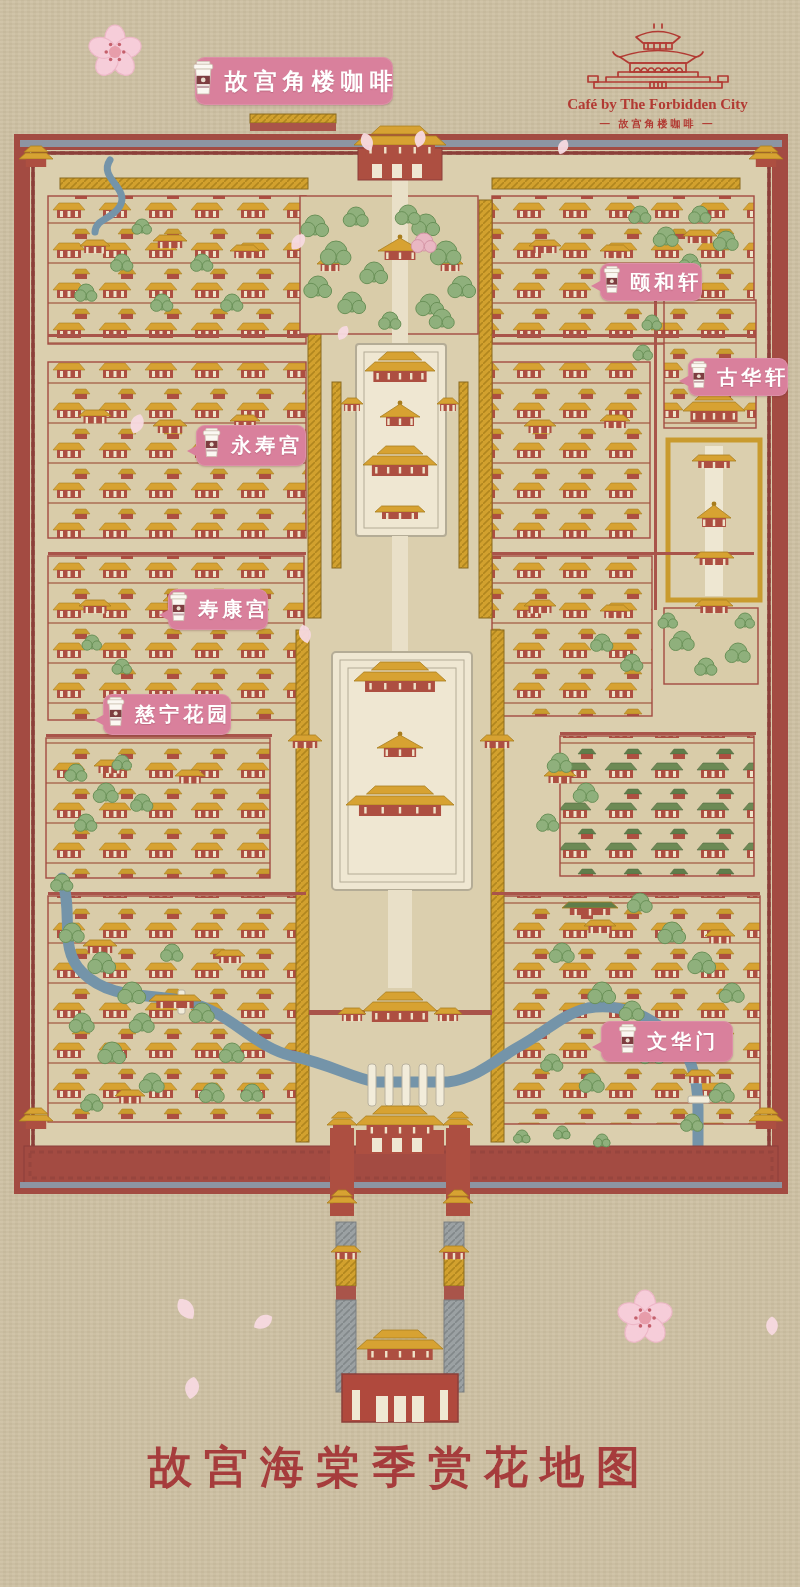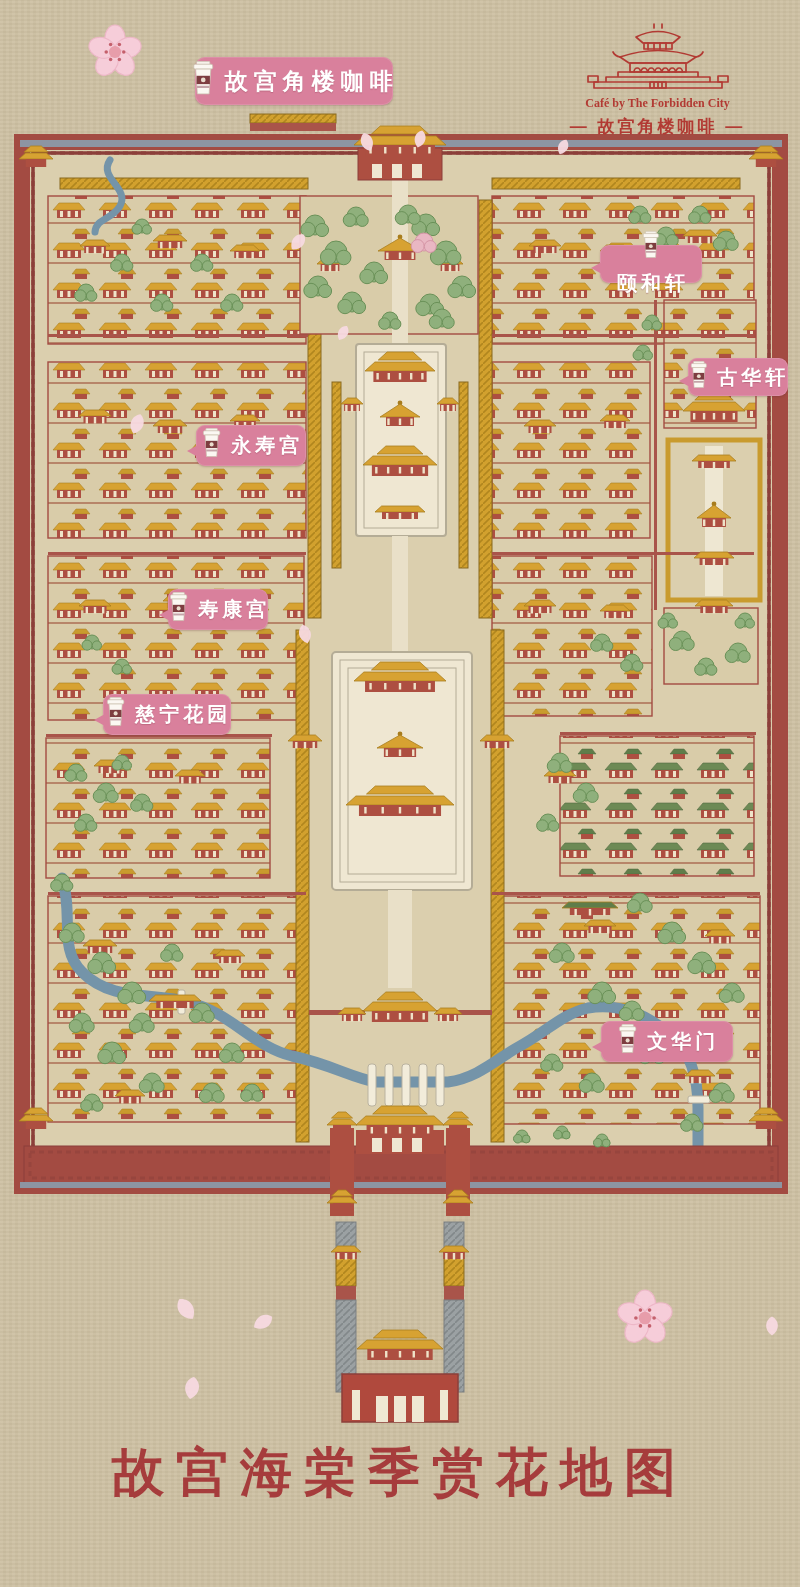--- a/index.html
+++ b/index.html
@@ -13,25 +13,25 @@
     background:#d9809c;border-radius:9px;color:#fff;font-weight:bold;
     box-shadow:0 1px 2px rgba(90,40,50,.25), inset 0 0 0 1px rgba(255,255,255,.12);
     font-size:20px;letter-spacing:4px;z-index:5;}
   .pill .txt{white-space:nowrap;text-shadow:0 1px 1px rgba(150,70,90,.4);transform:translateX(2px);}
   .pill.tailed::before{content:"";position:absolute;left:-9px;bottom:9px;width:0;height:0;
     border-top:6px solid transparent;border-bottom:6px solid transparent;border-right:11px solid #d9809c;}
   .pill .cup{flex:0 0 auto;display:block;}
   .banner-pill{font-size:23px;letter-spacing:6px;border-radius:10px;}
   .logo{position:absolute;left:540px;top:22px;width:235px;text-align:center;z-index:5;}
   .logo-en{color:#b23a33;font-family:"Liberation Serif","DejaVu Serif",serif;
-    font-weight:bold;font-size:12px;margin-top:2px;}
-  .logo-zh{color:#b23a33;font-weight:bold;font-size:17px;letter-spacing:3px;margin-top:4px;}
+    font-weight:bold;font-size:15px;margin-top:2px;}
+  .logo-zh{color:#b23a33;font-weight:bold;font-size:10px;letter-spacing:3px;margin-top:4px;}
   .map-title{position:absolute;left:0;top:1438px;width:800px;text-align:center;margin:0;
     color:#a63c3c;font-family:"Liberation Serif","DejaVu Serif",serif;
-    font-size:52px;font-weight:bold;letter-spacing:12px;z-index:5;}
+    font-size:44px;font-weight:bold;letter-spacing:12px;z-index:5;}
 </style>
 </head>
 <body>
 
 <div class="stage">
   <svg id="map-art" width="800" height="1587" viewBox="0 0 800 1587">
       <defs>
 <pattern id="bpat" width="46" height="40" patternUnits="userSpaceOnUse">
   <rect width="46" height="40" fill="#d9cca9"></rect>
   <polygon points="7,10 39,10 33,3 13,3" fill="#d7a232" stroke="#a87d1e" stroke-width="0.6"></polygon>
@@ -943,21 +943,21 @@
         <path d="M60,50 h80 v5 h-80 z M48,55 h104 v5 h-104 z M36,60 h128 v6 h-128 z"></path>
         <path d="M92,60 h16 v6 h-16 z M96,60 v6 M100,60 v6 M104,60 v6"></path>
         <path d="M30,54 h10 v6 h-10 z M160,54 h10 v6 h-10 z"></path>
       </g>
     </svg>
     <div class="logo-en">Café by The Forbidden City</div>
     <div class="logo-zh">— 故宫角楼咖啡 —</div>
   </div>
 
   <h1 class="map-title">故宫海棠季赏花地图</h1>
-<div class="pill tailed" style="left: 600px; top: 245px; width: 102px; height: 38px; flex-direction: column;">
+<div class="pill tailed" style="left: 600px; top: 263px; width: 102px; height: 38px;">
     <span class="cup"><svg width="19.699199999999998" height="27.36" viewBox="0 0 22 30">
   <rect x="5" y="0" width="12" height="3" rx="1" fill="#f6f2ea" stroke="#c9bfae" stroke-width="0.7"></rect>
   <rect x="2.5" y="2.6" width="17" height="4.4" rx="1.4" fill="#fbf8f2" stroke="#c9bfae" stroke-width="0.7"></rect>
   <path d="M4.2,7 L17.8,7 L16.3,29.3 L5.7,29.3 Z" fill="#fbf8f2" stroke="#c9bfae" stroke-width="0.7"></path>
   <rect x="5" y="13" width="12" height="7.5" fill="#7d3d40"></rect>
   <circle cx="11" cy="16.7" r="2.1" fill="#e9dccd"></circle>
   <rect x="5.4" y="22" width="11.2" height="2" fill="#c4a4a8"></rect>
 </svg></span>
     <span class="txt">颐和轩</span>
   </div>

